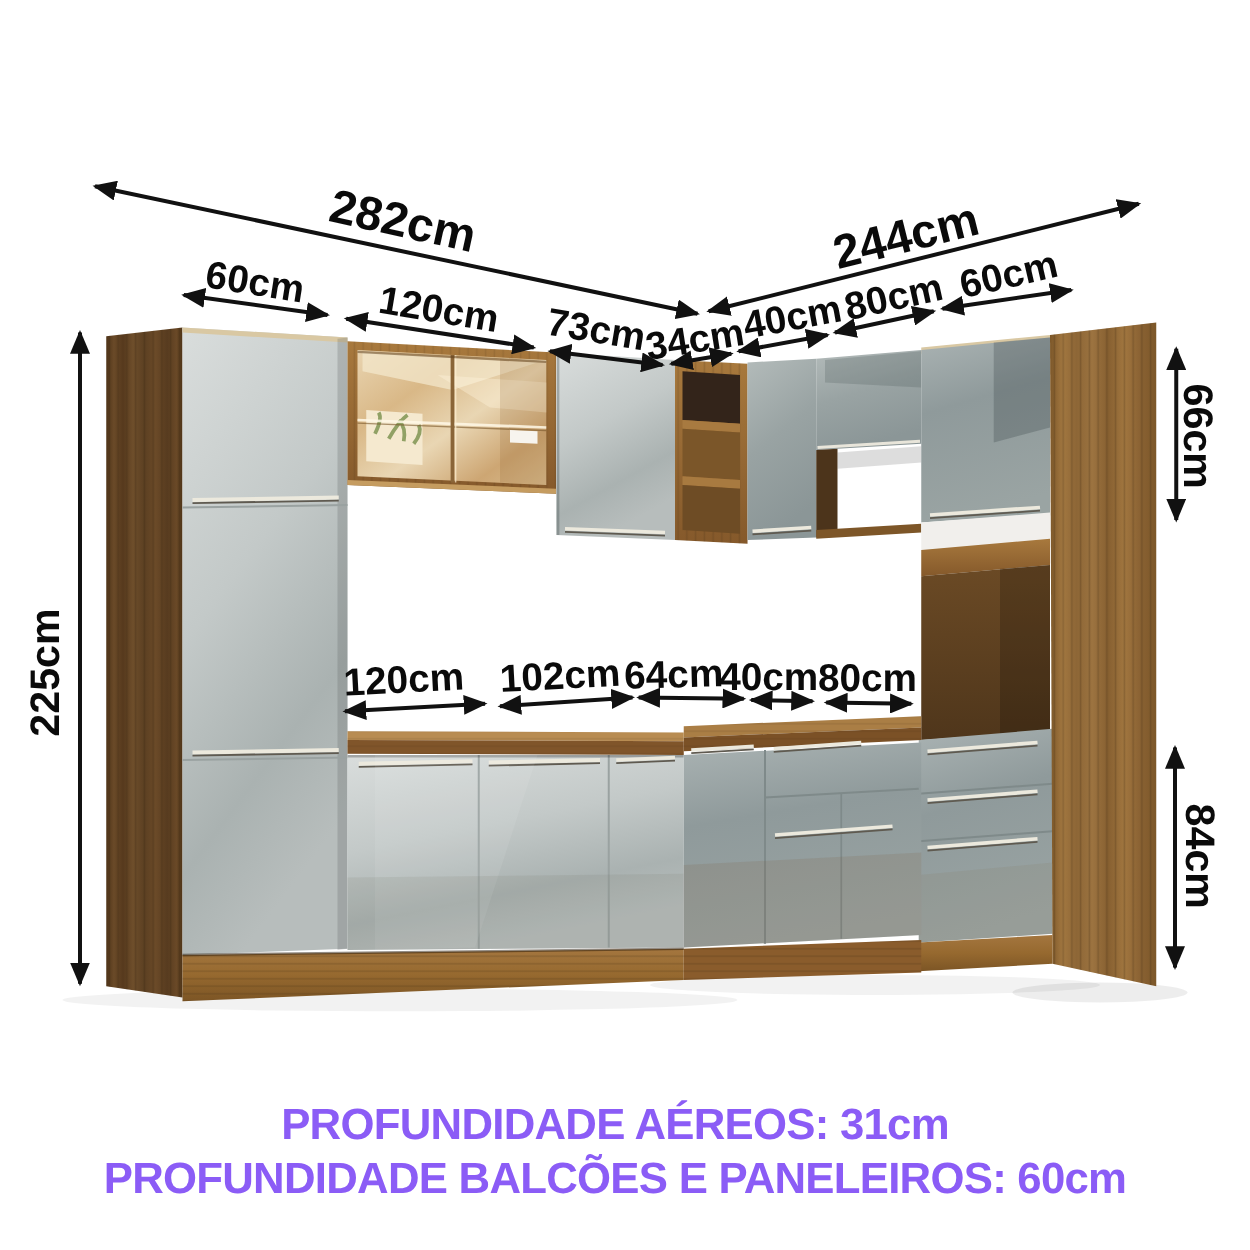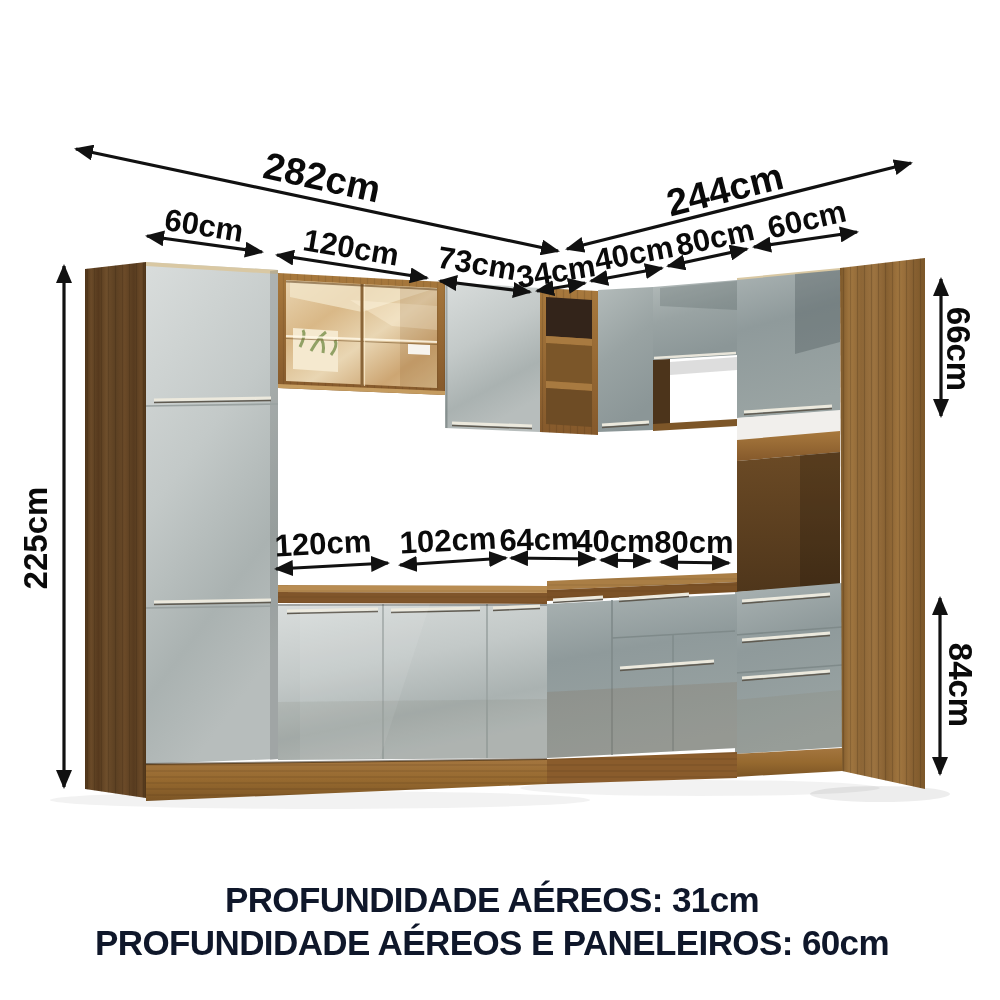--- a/index.html
+++ b/index.html
@@ -5,21 +5,21 @@
   html,body{margin:0;padding:0;background:#ffffff;}
   .canvas{position:relative;width:1000px;height:1000px;background:#ffffff;overflow:hidden;
           font-family:"Liberation Sans",sans-serif;}
   .scene{position:absolute;left:0;top:0;width:1000px;height:1000px;}
   .dim{position:absolute;color:#0a0a0a;white-space:nowrap;font-weight:600;
        transform:translate(-50%,-50%) rotate(var(--r,0deg));transform-origin:center;}
   .dim.big{font-size:38px;}
   .dim.sm{font-size:31px;}
   .dim.vert{font-size:33px;}
   .footer-line{position:absolute;left:0;width:984px;text-align:center;font-weight:bold;
-       font-size:35px;letter-spacing:-0.6px;color:#0f172a;}
+       font-size:35px;letter-spacing:-0.6px;color:#8b5cf6;}
 </style>
 </head>
 <body>
 
 <div class="canvas">
 
 <svg class="scene" viewBox="0 0 1000 1000" aria-hidden="true">
   <defs>
     <marker id="ah" markerWidth="20" markerHeight="16" refX="17" refY="8" orient="auto-start-reverse" markerUnits="userSpaceOnUse">
       <path d="M0,0 L19,8 L0,16 Z" fill="#111111"></path>
@@ -263,15 +263,15 @@
 <div class="dim vert" style="left:36px;top:538px;--r:-90deg">225cm</div>
 <div class="dim vert" style="left:958px;top:349px;--r:90deg">66cm</div>
 <div class="dim vert" style="left:960px;top:685px;--r:90deg">84cm</div>
 <div class="dim sm" style="left:323px;top:544px;--r:-3deg">120cm</div>
 <div class="dim sm" style="left:448px;top:541px;--r:-3deg">102cm</div>
 <div class="dim sm" style="left:539px;top:540px;--r:-1.5deg">64cm</div>
 <div class="dim sm" style="left:615px;top:542px;--r:0deg">40cm</div>
 <div class="dim sm" style="left:694px;top:543px;--r:0deg">80cm</div>
 
 <div class="footer-line" style="top:880px">PROFUNDIDADE AÉREOS: 31cm</div>
-<div class="footer-line" style="top:923px">PROFUNDIDADE AÉREOS E PANELEIROS: 60cm</div>
+<div class="footer-line" style="top:923px">PROFUNDIDADE BALCÕES E PANELEIROS: 60cm</div>
 
 </div>
 
 </body></html>

